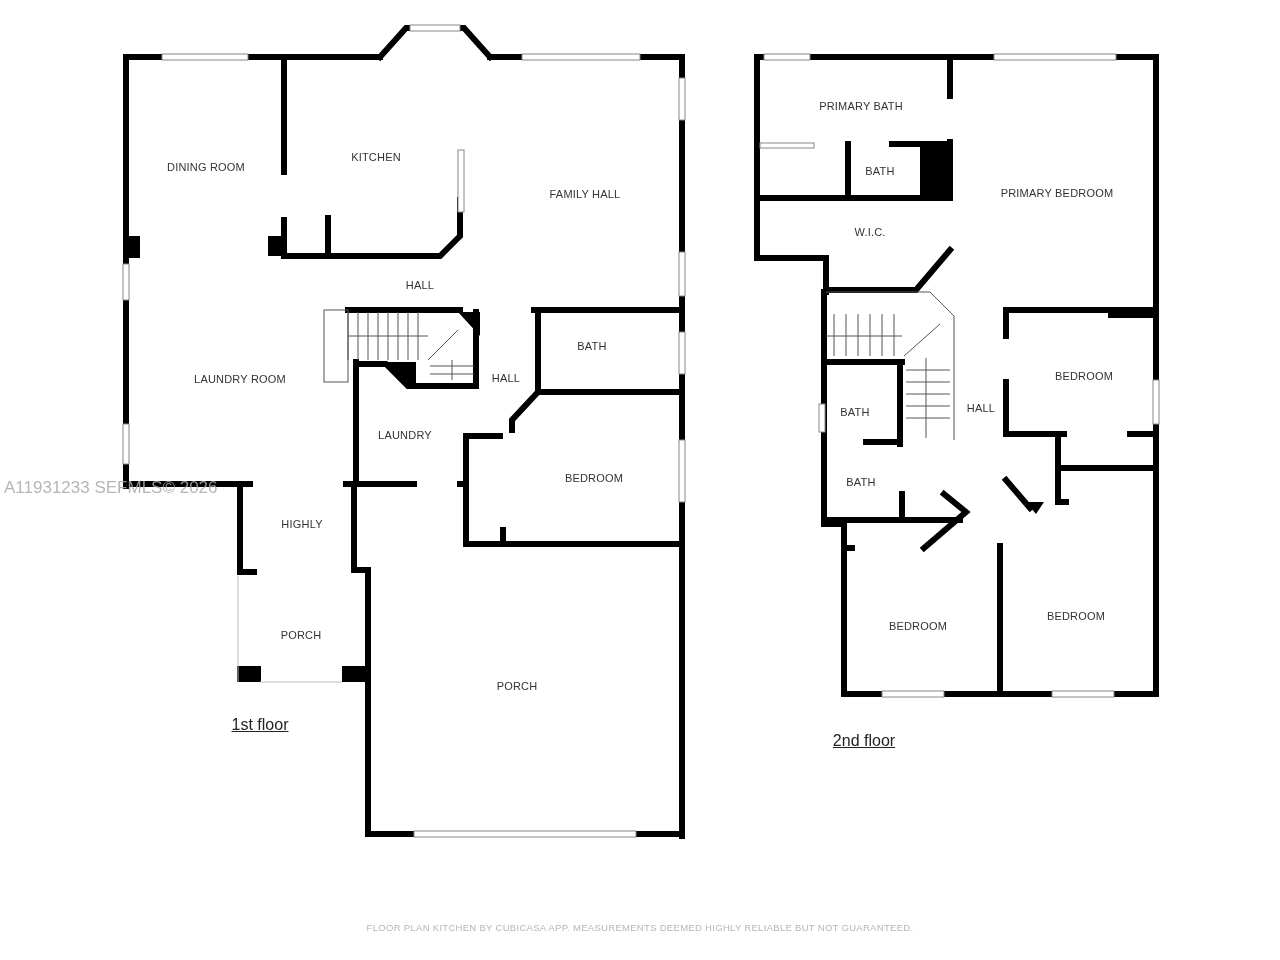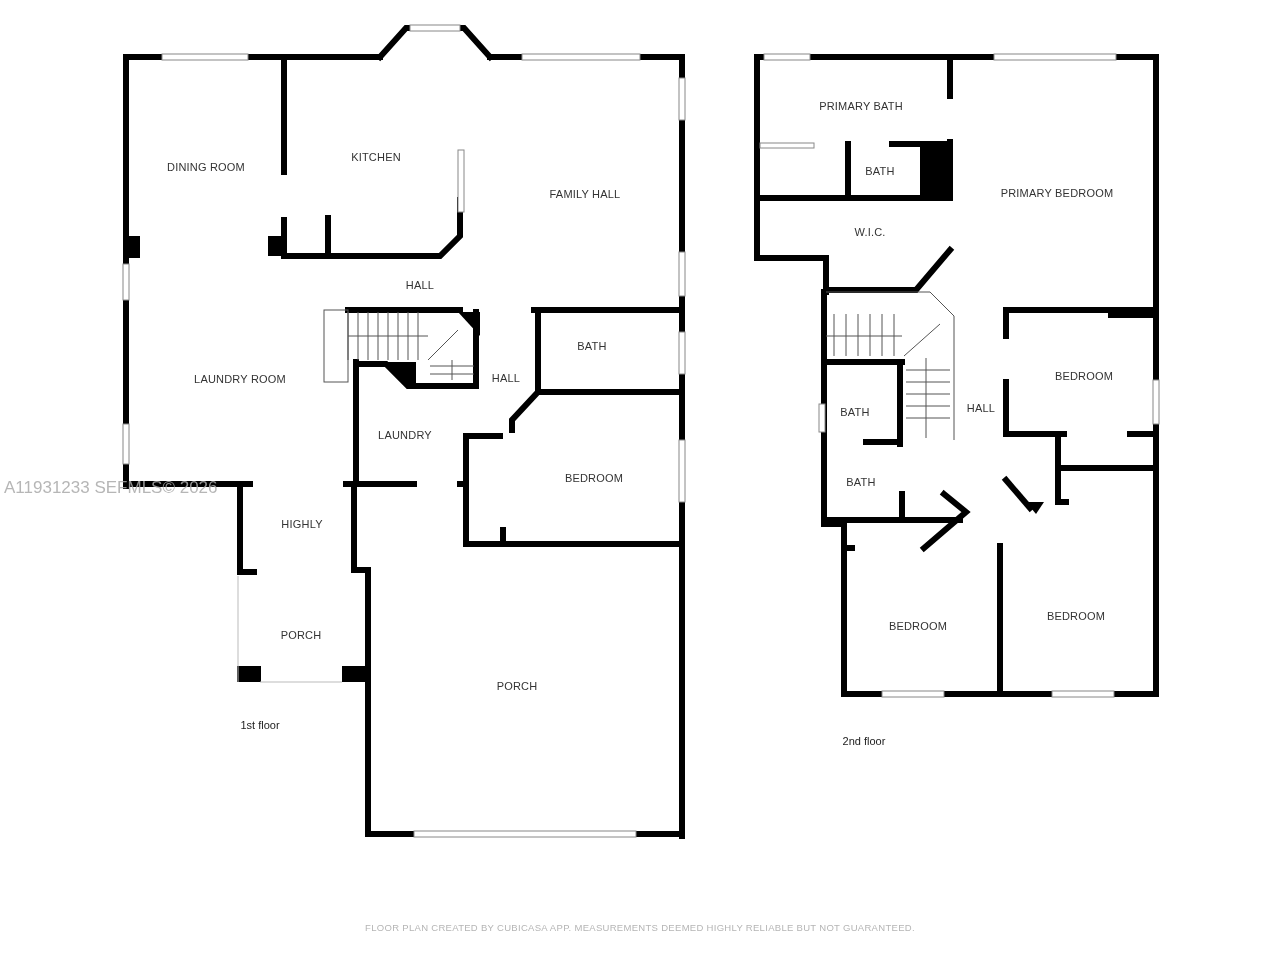--- a/index.html
+++ b/index.html
@@ -3,21 +3,21 @@
 <meta charset="utf-8">
 <style>
   html, body { margin:0; padding:0; background:#ffffff; }
   body { width:1280px; height:960px; position:relative; overflow:hidden; font-family:"Liberation Sans", sans-serif; }
   svg.plan { position:absolute; left:0; top:0; width:1280px; height:960px; }
   .wall { fill:#000; }
   .wl { stroke:#000; stroke-width:6; fill:none; stroke-linecap:square; }
   .win { fill:#fff; stroke:#888; stroke-width:1; }
   .stair { stroke:#555; stroke-width:1; fill:none; }
   .lbl { position:absolute; font-size:11px; color:#333; transform:translate(-50%,-50%); white-space:nowrap; letter-spacing:0.2px; }
-  .floor-lbl { position:absolute; font-size:11px; color:#222; transform:translate(-50%,-50%); }
+  .floor-lbl { position:absolute; font-size:16px; color:#222; transform:translate(-50%,-50%);text-decoration:underline; }
   .wm { position:absolute; left:4px; top:470px; font-size:17px; color:#aaa; opacity:0.85; white-space:nowrap;margin-top:8px; }
   .footer { position:absolute; left:640px; top:927px; transform:translate(-50%,-50%); font-size:9.5px; color:#b5b5b5; letter-spacing:0.3px; white-space:nowrap; }
 </style>
 </head>
 <body>
 
 <svg class="plan" viewBox="0 0 1280 960">
 
   <g>
 
@@ -177,13 +177,13 @@
   <div class="lbl" style="left:981px;top:408px">HALL</div>
   <div class="lbl" style="left:861px;top:482px">BATH</div>
   <div class="lbl" style="left:918px;top:626px">BEDROOM</div>
   <div class="lbl" style="left:1076px;top:616px">BEDROOM</div>
 </div>
 
 <div class="floor-lbl" style="left:260px;top:725px">1st floor</div>
 <div class="floor-lbl" style="left:864px;top:741px">2nd floor</div>
 
 <div class="wm">A11931233  SEFMLS© 2026</div>
-<div class="footer">FLOOR PLAN CREATED BY CUBICASA APP. MEASUREMENTS DEEMED HIGHLY RELIABLE BUT NOT GUARANTEED.</div>
+<div class="footer">FLOOR PLAN KITCHEN BY CUBICASA APP. MEASUREMENTS DEEMED HIGHLY RELIABLE BUT NOT GUARANTEED.</div>
 
 </body></html>

